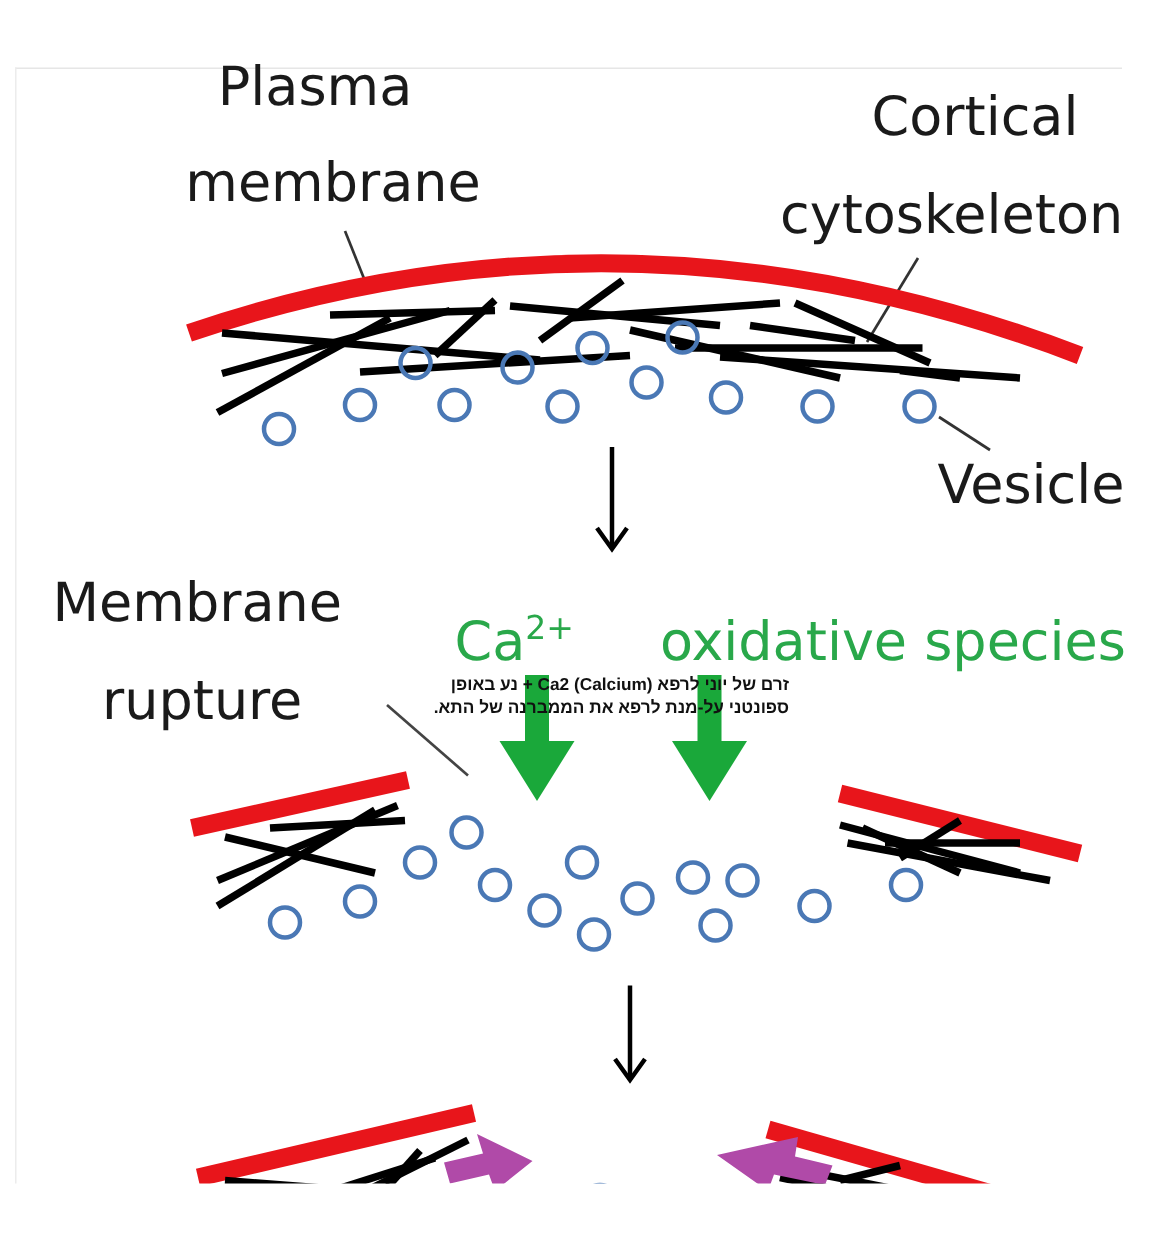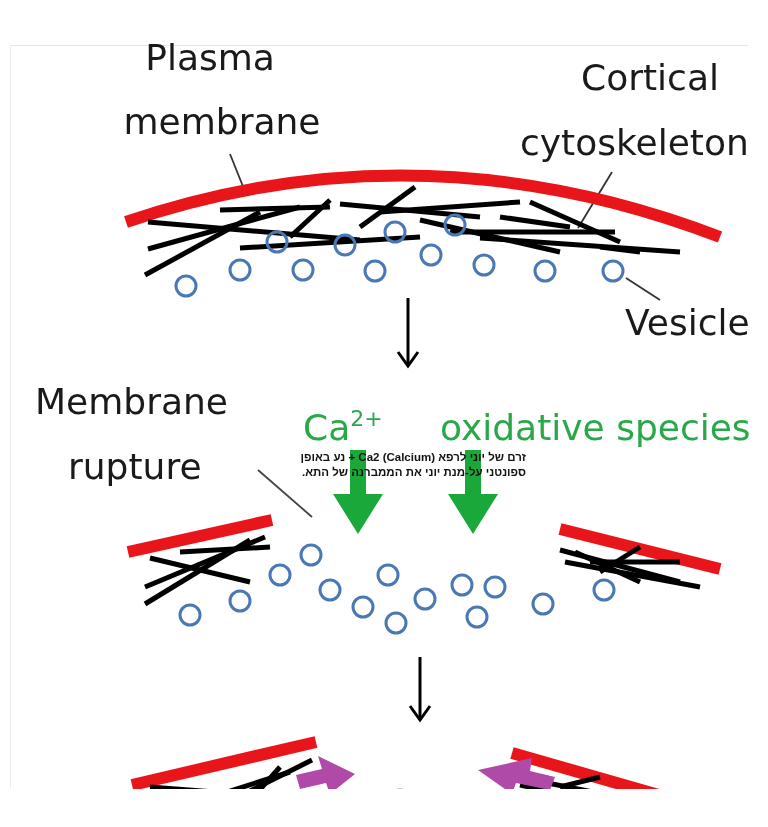--- a/index.html
+++ b/index.html
@@ -171,15 +171,15 @@
         <circle cx="233" cy="800" r="10"></circle>
         <circle cx="547" cy="773" r="10"></circle>
         <circle cx="630" cy="787" r="10"></circle>
         <circle cx="686" cy="792" r="10"></circle>
       </g>
     </g>
   </svg>
 
   <div id="note">
     <div>זרם של יוני לרפא (Calcium) Ca2 + נע באופן</div>
-    <div>ספונטני על-מנת יוני את הממברנה של התא.</div>
+    <div>ספונטני על-מנת לרפא את הממברנה של התא.</div>
   </div>
 </div>
 
 </body></html>

